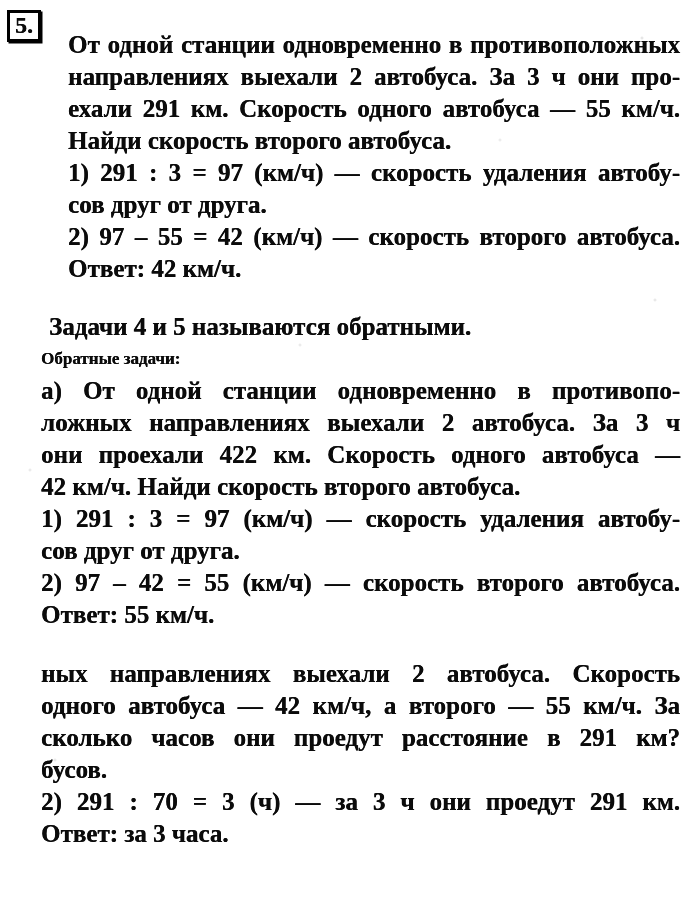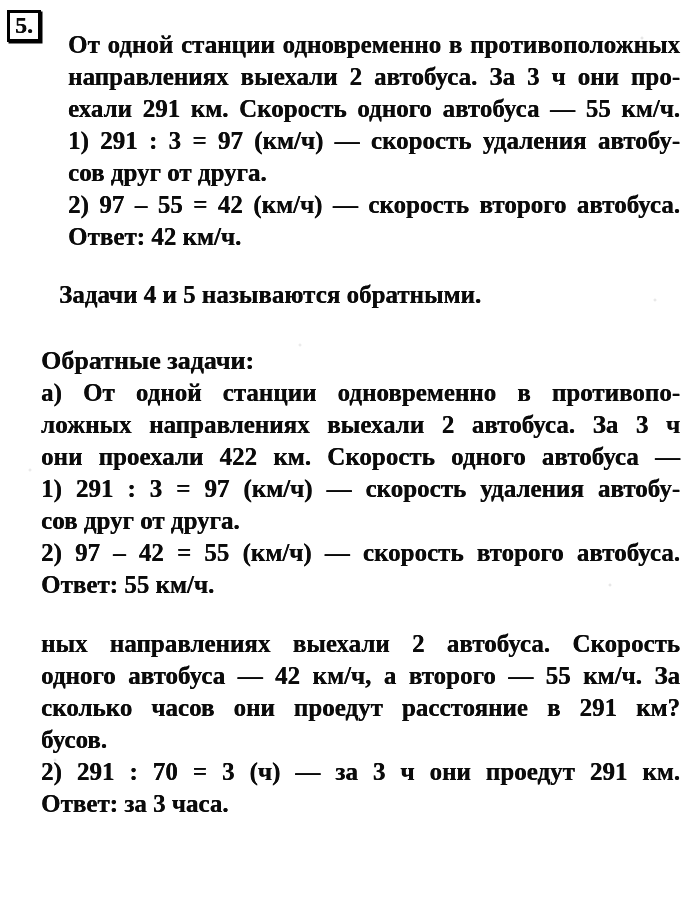--- a/index.html
+++ b/index.html
@@ -51,60 +51,61 @@
     text-align: justify;
   }
   .block .line.fill {
     text-align-last: justify;
   }
   .problem-block {
     margin-left: 27px;
     margin-top: 17px;
   }
   .note-line {
-    margin: 26px 0 0 18px;
+    margin: 26px 0 0 8px;
     font-size: 25px;
     line-height: 32px;
   }
   .inverse-header {
-    margin-top: 34px;
-    font-size: 26px;
+    font-size: 17px;
     line-height: 32px;
   }
   .task-b {
     margin-top: 27px;
   }
 </style>
 </head>
 <body>
 
 <div class="page">
 
   <div class="num-box">
     <span>5.</span>
   </div>
 
   <div class="block problem-block">
       <div class="line fill">От одной станции одновременно в противоположных</div>
       <div class="line fill">направлениях выехали 2 автобуса. За 3 ч они про-</div>
       <div class="line fill">ехали 291 км. Скорость одного автобуса — 55 км/ч.</div>
+      <div class="line">Найди скорость второго автобуса.</div>
       <div class="line fill">1) 291 : 3 = 97 (км/ч) — скорость удаления автобу-</div>
       <div class="line">сов друг от друга.</div>
       <div class="line fill">2) 97 – 55 = 42 (км/ч) — скорость второго автобуса.</div>
       <div class="line">Ответ: 42 км/ч.</div>
     </div>
 
   <div class="note-line">Задачи 4 и 5 называются обратными.</div>
 
   <div class="inverse-header">Обратные задачи:</div>
 
   <div class="block task-a">
       <div class="line fill">а) От одной станции одновременно в противопо-</div>
       <div class="line fill">ложных направлениях выехали 2 автобуса. За 3 ч</div>
       <div class="line fill">они проехали 422 км. Скорость одного автобуса —</div>
+      <div class="line">42 км/ч. Найди скорость второго автобуса.</div>
       <div class="line fill">1) 291 : 3 = 97 (км/ч) — скорость удаления автобу-</div>
       <div class="line">сов друг от друга.</div>
       <div class="line fill">2) 97 – 42 = 55 (км/ч) — скорость второго автобуса.</div>
       <div class="line">Ответ: 55 км/ч.</div>
     </div>
 
   <div class="block task-b">
       <div class="line fill">ных направлениях выехали 2 автобуса. Скорость</div>
       <div class="line fill">одного автобуса — 42 км/ч, а второго — 55 км/ч. За</div>
       <div class="line fill">сколько часов они проедут расстояние в 291 км?</div>

